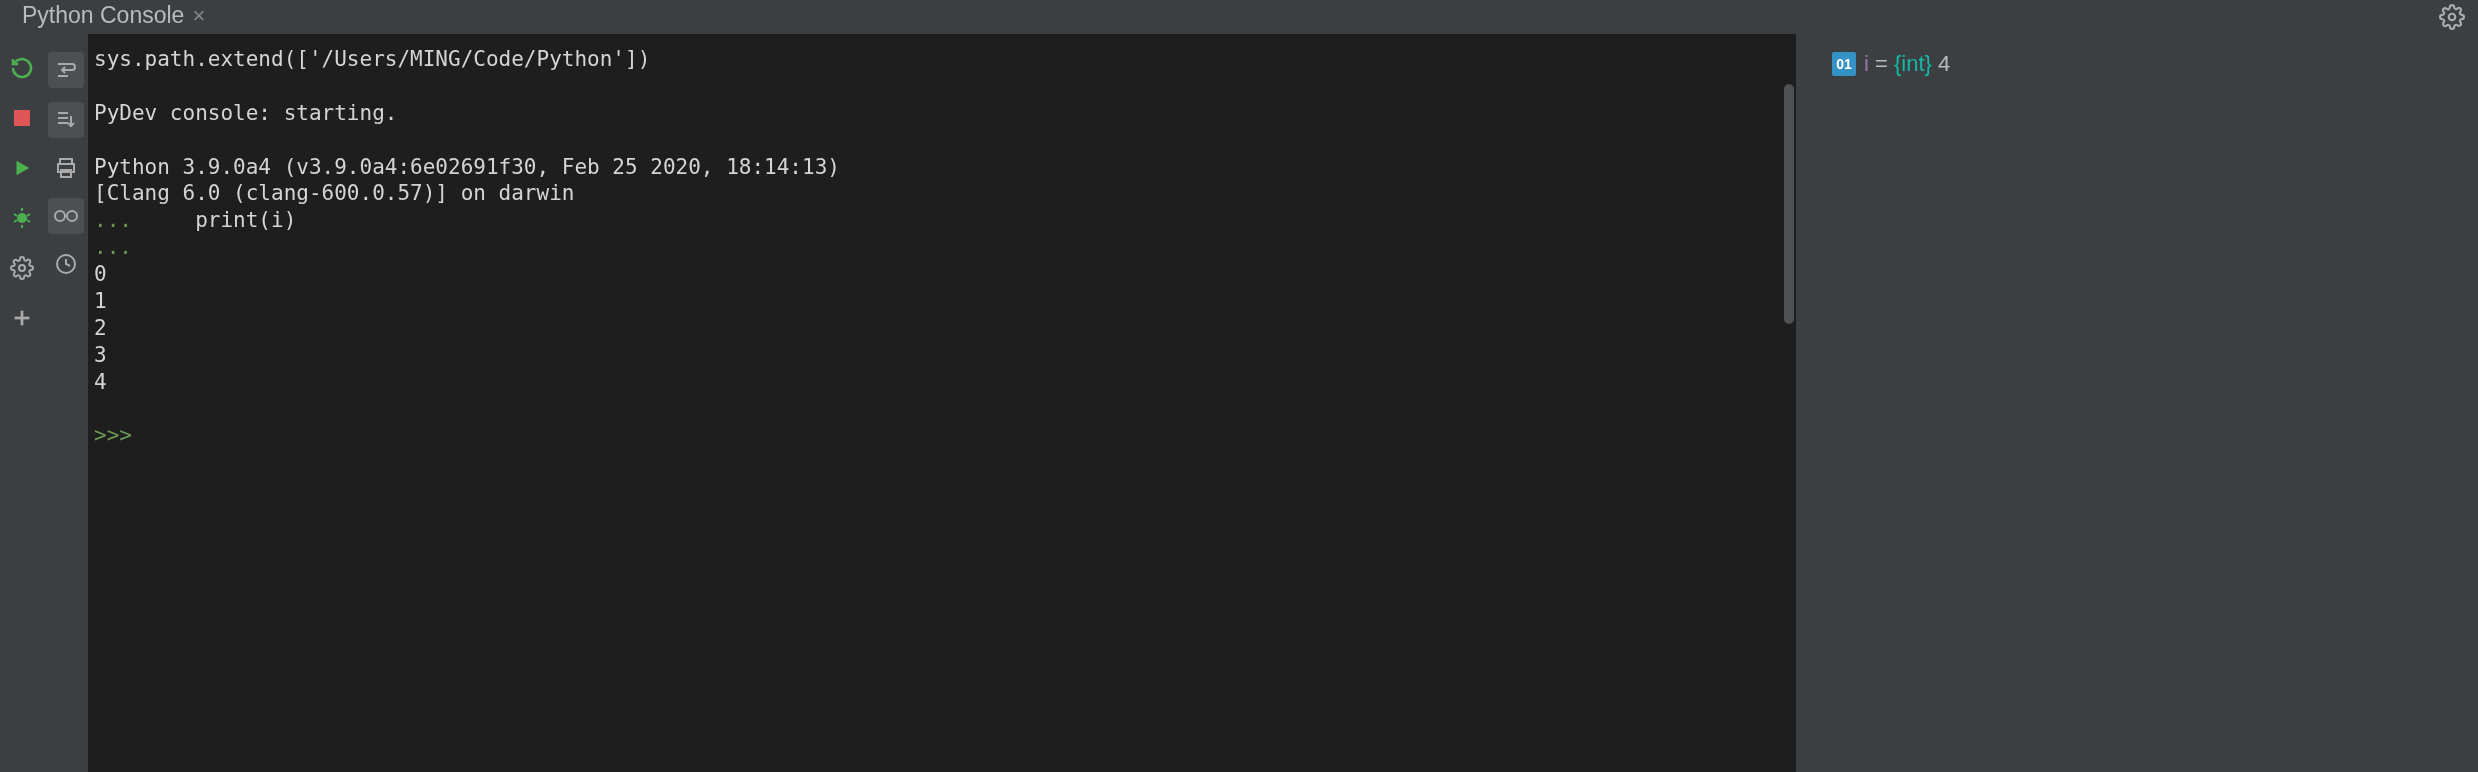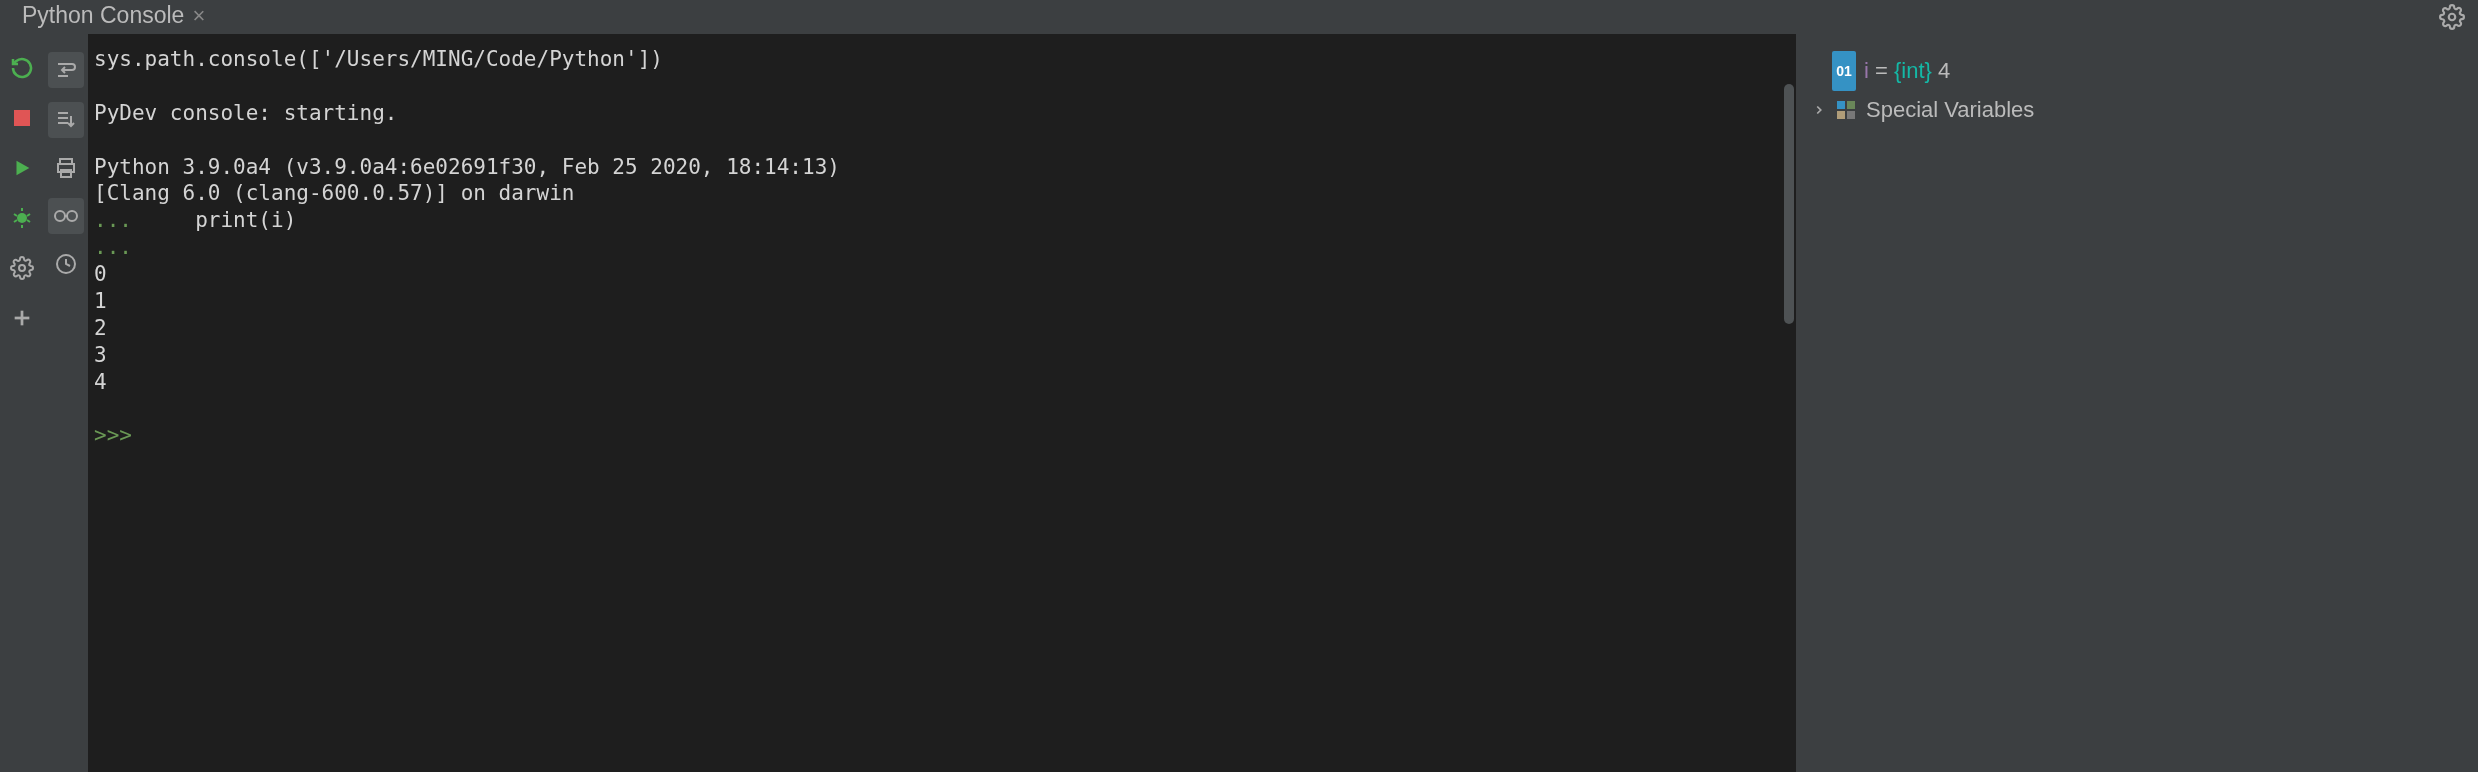--- a/index.html
+++ b/index.html
@@ -139,21 +139,21 @@
       display: flex;
       align-items: center;
       gap: 8px;
       padding: 3px 26px;
     }
     .var-row.expand {
       padding-left: 6px;
     }
     .var-badge-int {
       width: 24px;
-      height: 40px;
+      height: 24px;
       background: #3592c4;
       color: #fff;
       font-size: 14px;
       font-weight: 600;
       display: flex;
       align-items: center;
       justify-content: center;
       border-radius: 2px;
     }
     .var-name {
@@ -283,21 +283,21 @@
       <div class="toolbar-btn">
         <svg width="24" height="24" viewBox="0 0 24 24" fill="none" stroke="#aaaaaa" stroke-width="2">
           <circle cx="12" cy="12" r="9"></circle>
           <polyline points="12 7 12 12 16 14"></polyline>
         </svg>
       </div>
     </div>
 
     <div class="console-area">
       <div id="console-lines">
-          <div class="console-line">sys.path.console(['/Users/MING/Code/Python'])</div>
+          <div class="console-line">sys.path.extend(['/Users/MING/Code/Python'])</div>
           <div class="console-line">&nbsp;</div>
           <div class="console-line">PyDev console: starting.</div>
           <div class="console-line">&nbsp;</div>
           <div class="console-line">Python 3.9.0a4 (v3.9.0a4:6e02691f30, Feb 25 2020, 18:14:13) </div>
           <div class="console-line">[Clang 6.0 (clang-600.0.57)] on darwin</div>
           <div class="console-line"><span class="prompt">... </span>    print(i)</div>
           <div class="console-line"><span class="prompt">... </span></div>
           <div class="console-line">0</div>
           <div class="console-line">1</div>
           <div class="console-line">2</div>
@@ -312,31 +312,15 @@
     <div class="variables-pane">
       <div class="var-row">
         <span class="var-badge-int">01</span>
         <span>
           <span class="var-name">i</span>
           <span class="var-eq">=</span>
           <span class="var-type">{int}</span>
           <span class="var-value">4</span>
         </span>
       </div>
-      <div class="var-row expand">
-        <span class="chevron">
-          <svg width="14" height="14" viewBox="0 0 24 24" fill="none" stroke="#aaa" stroke-width="3">
-            <polyline points="9 6 15 12 9 18"></polyline>
-          </svg>
-        </span>
-        <span class="special-vars-icon">
-          <svg width="24" height="24" viewBox="0 0 24 24">
-            <rect x="3" y="3" width="8" height="8" fill="#3592c4"></rect>
-            <rect x="13" y="3" width="8" height="8" fill="#6a8759"></rect>
-            <rect x="3" y="13" width="8" height="8" fill="#b09d79"></rect>
-            <rect x="13" y="13" width="8" height="8" fill="#787878"></rect>
-          </svg>
-        </span>
-        <span class="special-label">Special Variables</span>
-      </div>
     </div>
   </div>
 </div>
 
 </body></html>

